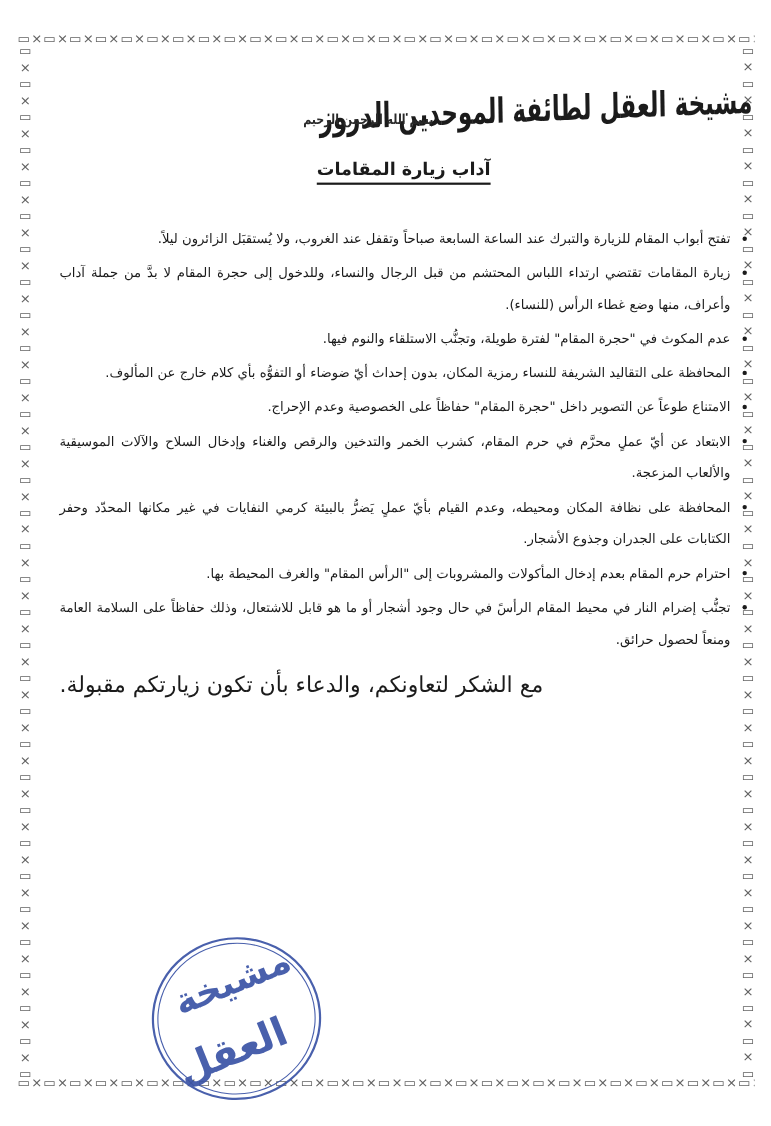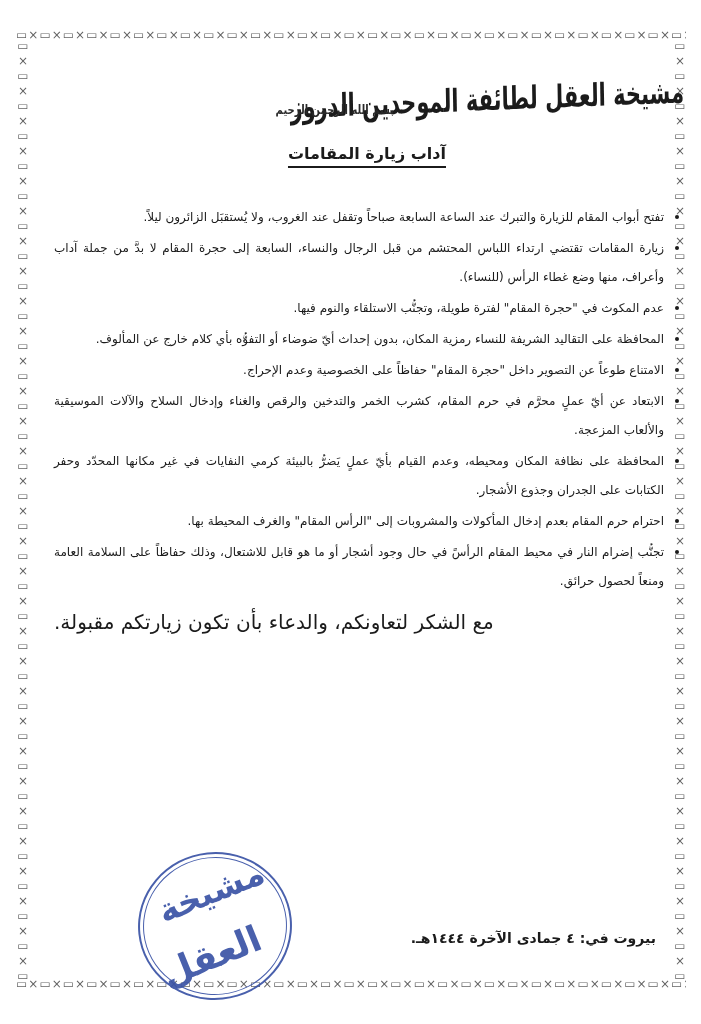--- a/index.html
+++ b/index.html
@@ -97,34 +97,33 @@
 
     <div class="basmala">بسم الله الرحمن الرحيم</div>
 
     <div class="doc-title">
       <span>آداب زيارة المقامات</span>
     </div>
 
     <div class="body-block">
       <ul class="rules">
         <li>تفتح أبواب المقام للزيارة والتبرك عند الساعة السابعة صباحاً وتقفل عند الغروب، ولا يُستقبَل الزائرون ليلاً.</li>
-        <li>زيارة المقامات تقتضي ارتداء اللباس المحتشم من قبل الرجال والنساء، السابعة إلى حجرة المقام لا بدَّ من جملة آداب وأعراف، منها وضع غطاء الرأس (للنساء).</li>
+        <li>زيارة المقامات تقتضي ارتداء اللباس المحتشم من قبل الرجال والنساء، وللدخول إلى حجرة المقام لا بدَّ من جملة آداب وأعراف، منها وضع غطاء الرأس (للنساء).</li>
         <li>عدم المكوث في "حجرة المقام" لفترة طويلة، وتجنُّب الاستلقاء والنوم فيها.</li>
         <li>المحافظة على التقاليد الشريفة للنساء رمزية المكان، بدون إحداث أيّ ضوضاء أو التفوُّه بأي كلام خارج عن المألوف.</li>
         <li>الامتناع طوعاً عن التصوير داخل "حجرة المقام" حفاظاً على الخصوصية وعدم الإحراج.</li>
         <li>الابتعاد عن أيّ عملٍ محرَّم في حرم المقام، كشرب الخمر والتدخين والرقص والغناء وإدخال السلاح والآلات الموسيقية والألعاب المزعجة.</li>
         <li>المحافظة على نظافة المكان ومحيطه، وعدم القيام بأيّ عملٍ يَضرُّ بالبيئة كرمي النفايات في غير مكانها المحدّد وحفر الكتابات على الجدران وجذوع الأشجار.</li>
         <li>احترام حرم المقام بعدم إدخال المأكولات والمشروبات إلى "الرأس المقام" والغرف المحيطة بها.</li>
         <li>تجنُّب إضرام النار في محيط المقام الرأسً في حال وجود أشجار أو ما هو قابل للاشتعال، وذلك حفاظاً على السلامة العامة ومنعاً لحصول حرائق.</li>
       </ul>
       <div class="closing">مع الشكر لتعاونكم، والدعاء بأن تكون زيارتكم مقبولة.</div>
     </div>
 
     <div class="signoff">
-      <div>بيروت في: ٤ جمادى الآخرة ١٤٤٤هـ.</div>
     </div>
 
     <div class="stamp">
       <span class="w1">مشيخة</span>
       <span class="w2">العقل</span>
     </div>
 
   </div>
 </div>
 

